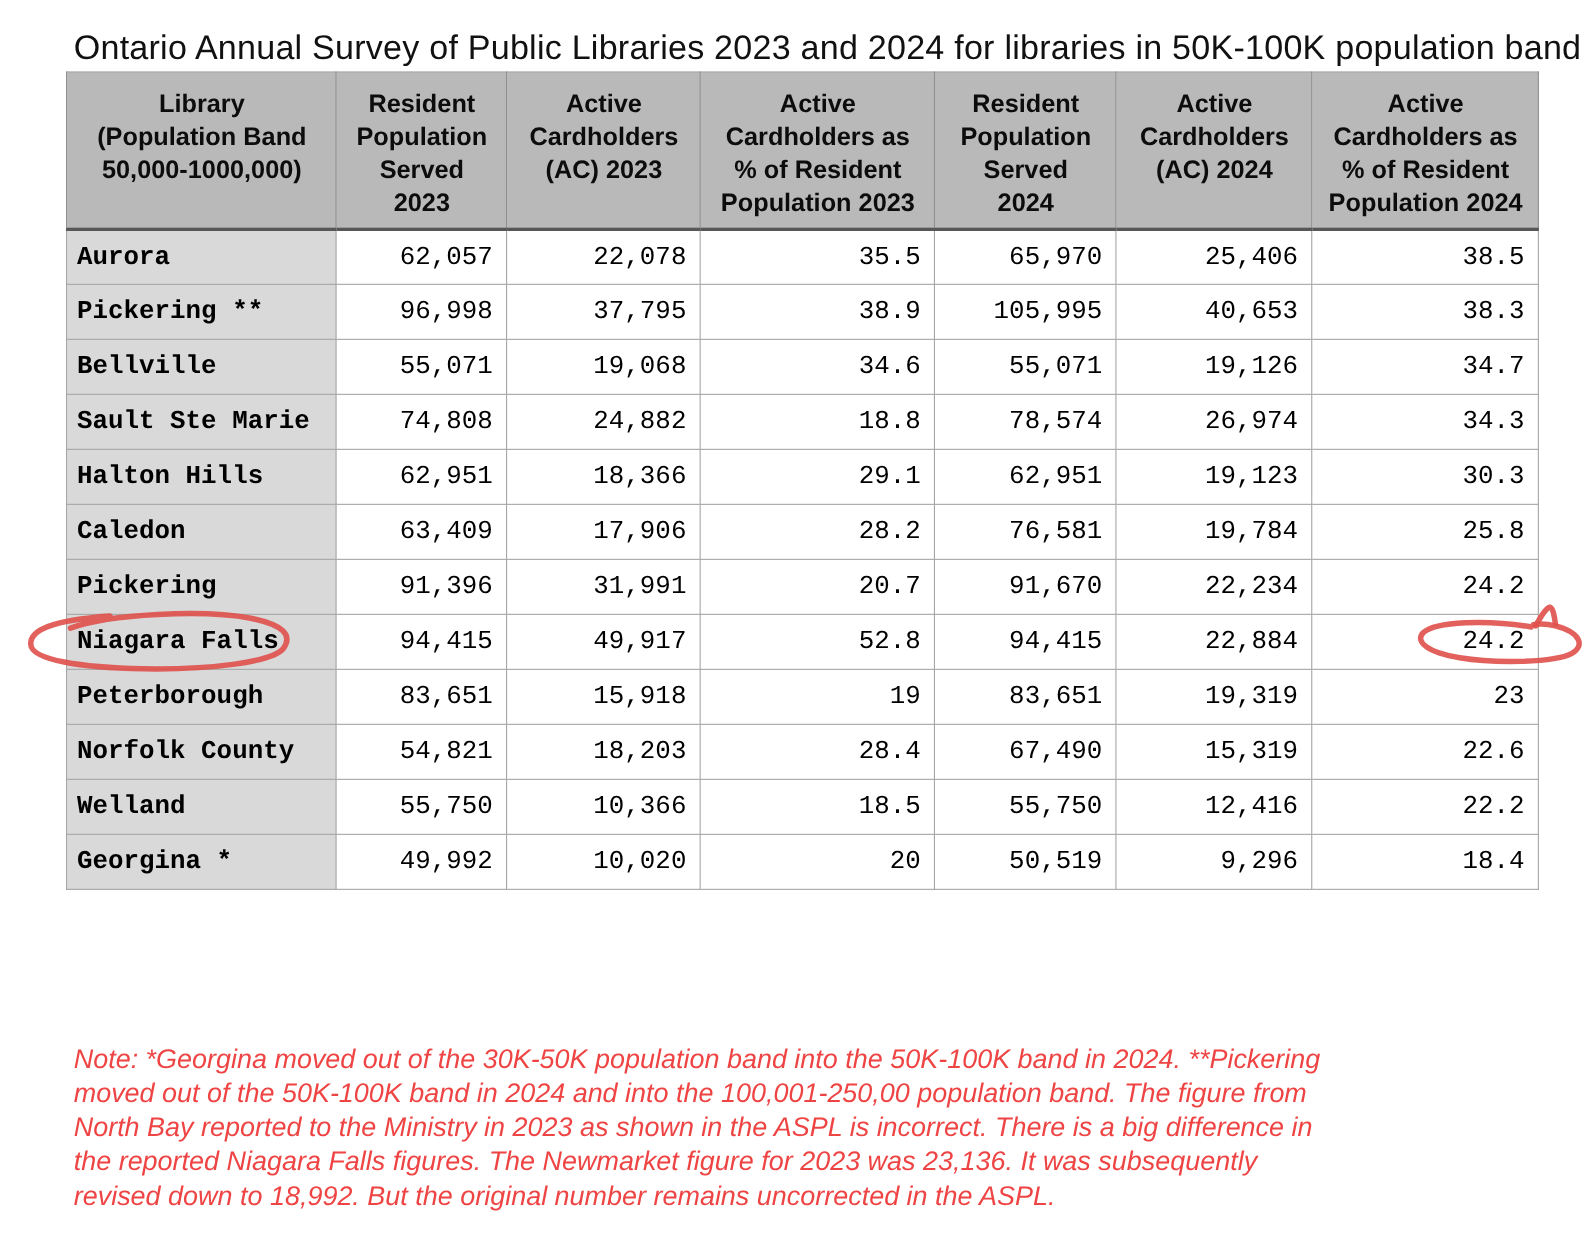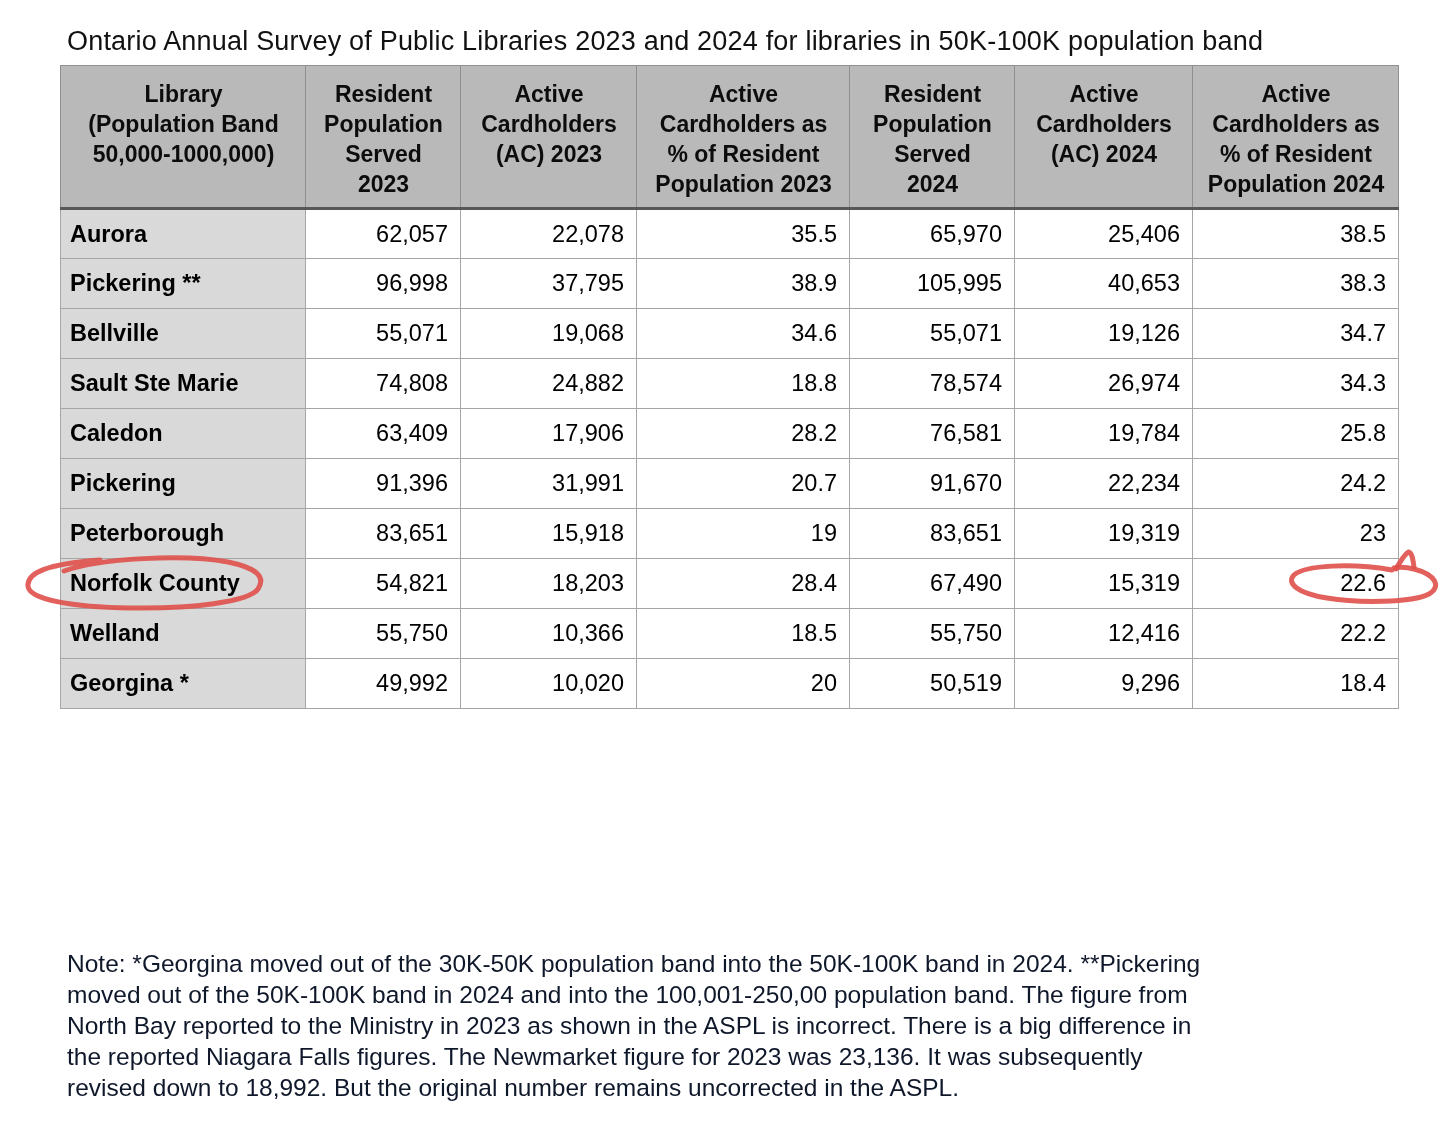--- a/index.html
+++ b/index.html
@@ -8,21 +8,21 @@
     position: relative;
     width: 1442px;
     height: 1128px;
     background: #ffffff;
     overflow: hidden;
   }
   .title {
     position: absolute;
     left: 67px;
     top: 26px;
-    font-size: 27px;
+    font-size: 31px;
     letter-spacing: 0.2px;
     color: #111111;
     white-space: nowrap;
   }
   table.survey {
     position: absolute;
     left: 60px;
     top: 65px;
     width: 1338px;
     border-collapse: collapse;
@@ -36,21 +36,21 @@
     vertical-align: top;
     padding: 13px 8px 8px 9px;
     line-height: 30px;
     white-space: pre-line;
     border: 1px solid #8f8f8f;
     border-bottom: 3px solid #575757;
     height: 140px;
     box-sizing: border-box;
     color: #0c0c0c;
   }
-  table.survey tbody tr { height: 50px; }
+  table.survey tbody tr { height: 50px; font-family: Liberation Mono, monospace; }
   table.survey tbody th.rowname {
     background: var(--row-label-bg, #d9d9d9);
     font-weight: bold;
     font-size: 23.5px;
     text-align: left;
     padding: 0 0 0 9px;
     border: 1px solid #a6a6a6;
     color: #000000;
   }
   table.survey tbody td {
@@ -62,21 +62,22 @@
     color: #000000;
   }
   .note {
     position: absolute;
     left: 67px;
     top: 948px;
     width: 1320px;
     font-size: 24.5px;
     line-height: 31px;
     white-space: pre-line;
-    color: #0f172a;
+    color: #ef4444;
+    font-style: italic;
   }
   svg.annotations {
     position: absolute;
     left: 0;
     top: 0;
     pointer-events: none;
   }
   svg.annotations path {
     fill: none;
     stroke: var(--annotation-red, #e0504a);
@@ -163,35 +164,53 @@
         <tr>
           <th class="rowname">Sault Ste Marie</th>
           <td>74,808</td>
           <td>24,882</td>
           <td>18.8</td>
           <td>78,574</td>
           <td>26,974</td>
           <td>34.3</td>
         </tr>
         <tr>
+          <th class="rowname">Halton Hills</th>
+          <td>62,951</td>
+          <td>18,366</td>
+          <td>29.1</td>
+          <td>62,951</td>
+          <td>19,123</td>
+          <td>30.3</td>
+        </tr>
+        <tr>
           <th class="rowname">Caledon</th>
           <td>63,409</td>
           <td>17,906</td>
           <td>28.2</td>
           <td>76,581</td>
           <td>19,784</td>
           <td>25.8</td>
         </tr>
         <tr>
           <th class="rowname">Pickering</th>
           <td>91,396</td>
           <td>31,991</td>
           <td>20.7</td>
           <td>91,670</td>
           <td>22,234</td>
+          <td>24.2</td>
+        </tr>
+        <tr>
+          <th class="rowname">Niagara Falls</th>
+          <td>94,415</td>
+          <td>49,917</td>
+          <td>52.8</td>
+          <td>94,415</td>
+          <td>22,884</td>
           <td>24.2</td>
         </tr>
         <tr>
           <th class="rowname">Peterborough</th>
           <td>83,651</td>
           <td>15,918</td>
           <td>19</td>
           <td>83,651</td>
           <td>19,319</td>
           <td>23</td>

